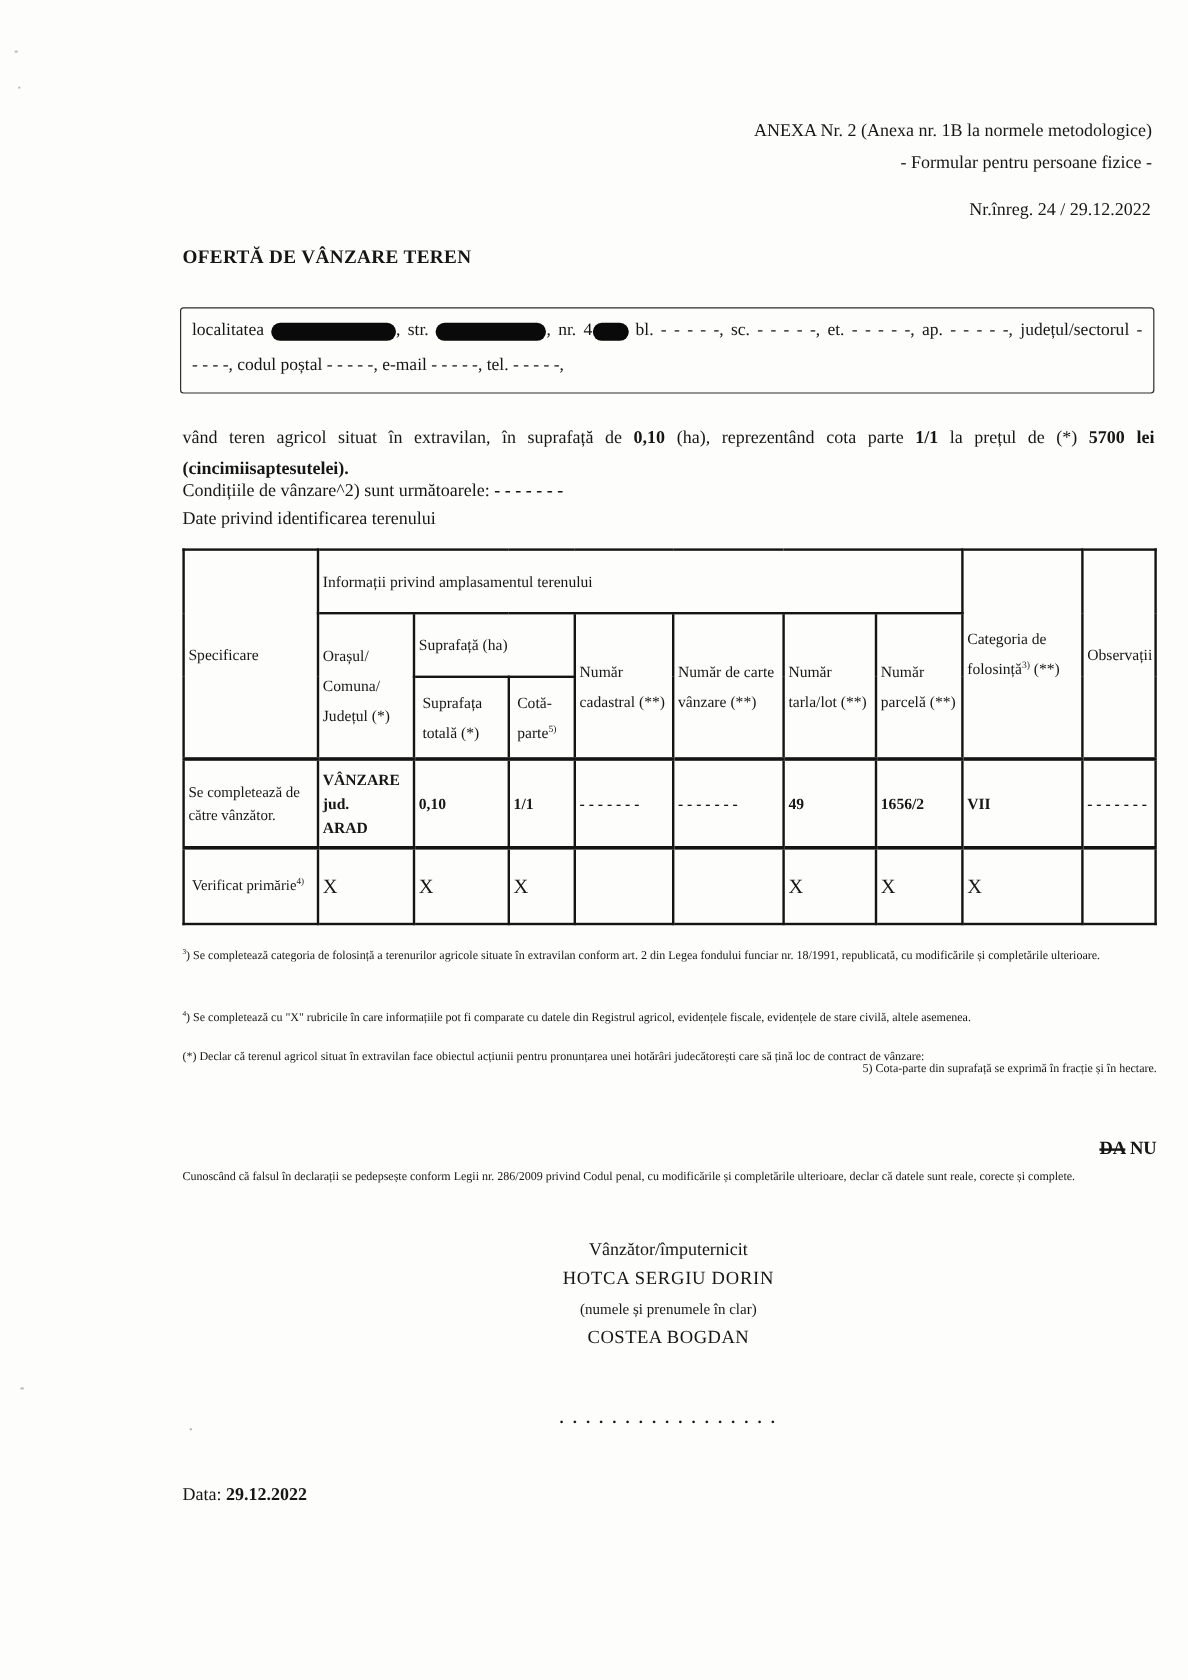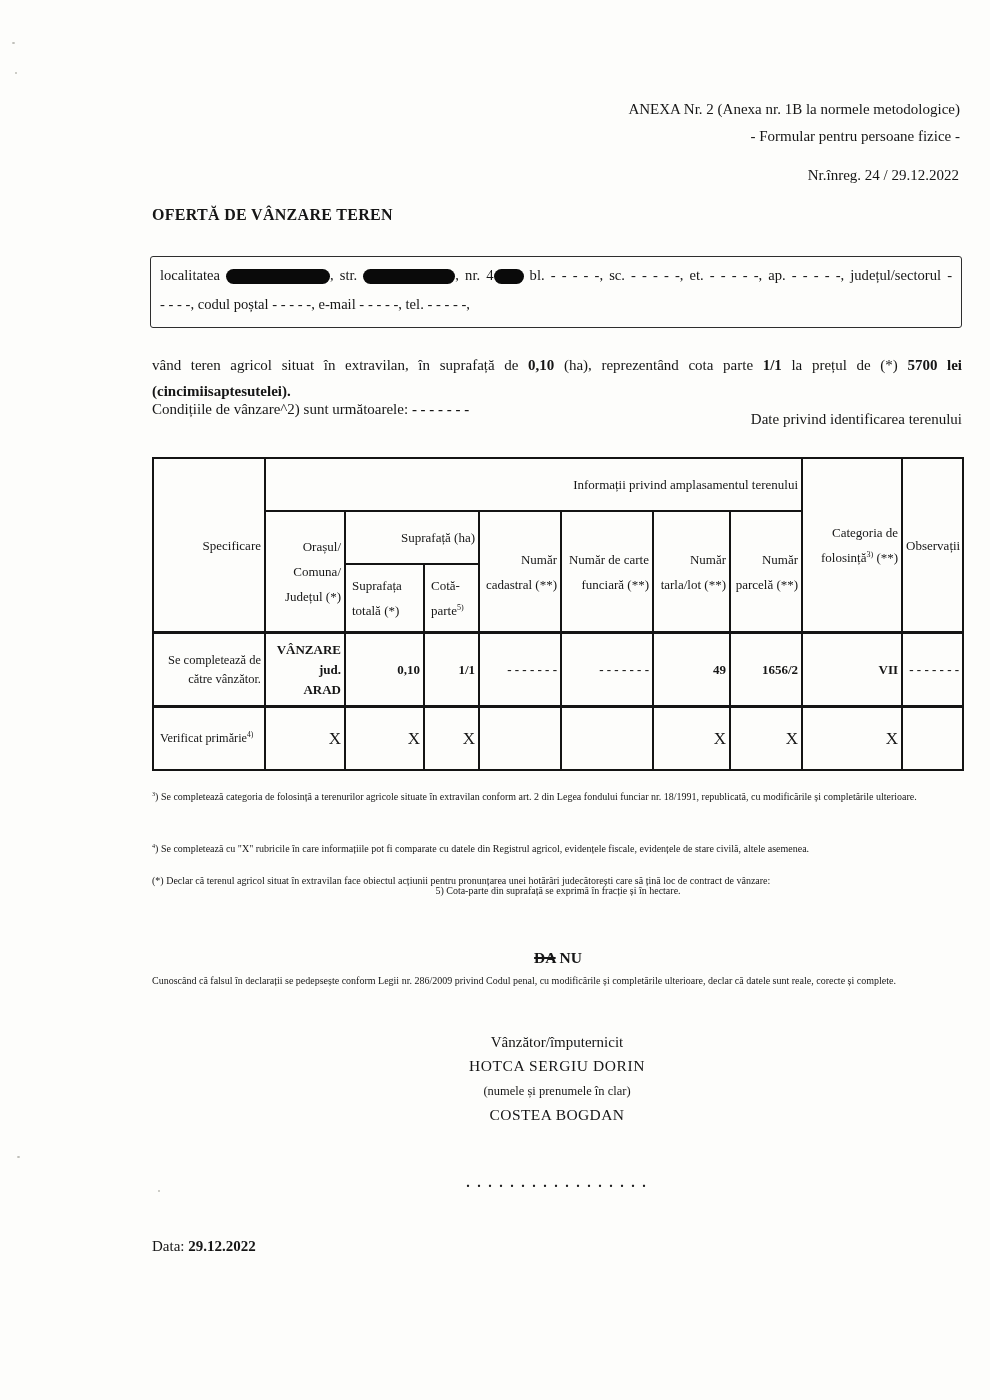--- a/index.html
+++ b/index.html
@@ -27,36 +27,36 @@
   .b { font-weight:bold; }
   .strike { text-decoration:line-through; text-decoration-thickness:1.8px; }
   sup { font-size:.62em; line-height:0; vertical-align:super; }
 
   .redact { display:inline-block; height:15px; background:#0a0a0a;
             border-radius:8px; vertical-align:text-bottom; margin-bottom:-1px; }
 
   
   table.landtbl { top:457px; left:152px; position:absolute; width:810px;
                   border-collapse:collapse; table-layout:fixed; }
-  .landtbl td { border:2px solid #141414; text-align:right; vertical-align:middle;
+  .landtbl td { border:2px solid #141414; text-align:left; vertical-align:middle;
                 font-size:13px; line-height:25px; padding:1px 3px; overflow:hidden; }
   .landtbl tr.h1 td { height:49px; }
   .landtbl tr.h2 td { height:49px; }
   .landtbl tr.h3 td { height:64px; }
   .landtbl tr.r1 td { height:69px; border-top-width:3px; }
   .landtbl tr.r2 td { height:59px; border-top-width:3px; }
   .landtbl td.left { text-align:left; padding-left:6px; }
   .landtbl td.tight { line-height:20px; }
   .landtbl td.xcell { font-size:17px; }
   .landtbl td.small { font-size:12.5px; line-height:19px; }
   .landtbl td.nw { white-space:nowrap; font-size:12.3px; }
 
   
   .fnote { left:152px; width:812px; font-size:10px; line-height:26px; text-align:justify; }
-  .fleft { text-align:center;font-family:Liberation Serif, serif; }
+  .fleft { text-align:right;font-family:Liberation Serif, serif; }
 
   
   .sig { top:1031px; left:152px; width:810px; text-align:center; font-size:15px; }
   .sig .role { line-height:22px; }
   .sig .sname { line-height:26px; font-size:15.5px; letter-spacing:.6px; }
   .sig .hint { line-height:24px; font-size:12.5px; }
   .sig .prin { line-height:23px; }
   .sig .pname { line-height:23px; font-size:15.5px; letter-spacing:.4px; }
   .dots { top:1175px; left:152px; width:810px; text-align:center; font-size:14px;
           letter-spacing:2px; font-weight:bold; }
@@ -80,21 +80,21 @@
   <div class="abs introbox">
     <div class="ln jlast"><span>localitatea </span><span class="redact" style="width: 104px;"></span><span>, str. </span><span class="redact" style="width: 92px;"></span><span>, nr. 4</span><span class="redact" style="width: 30px;"></span><span> bl. - - - - -, sc. - - - - -, et. - - - - -, ap. - - - - -, județul/sectorul -</span></div>
     <div class="ln"><span>- - - -, codul poștal - - - - -, e-mail - - - - -, tel. - - - - -,</span></div>
   </div>
 
   <div class="abs para" style="top:352px;">
     <div class="jlast"><span>vând teren agricol situat în extravilan, în suprafață de </span><span class="b">0,10</span><span> (ha), reprezentând cota parte </span><span class="b">1/1</span><span> la prețul de (*) </span><span class="b">5700 lei</span></div>
     <div><span class="b">(cincimiisaptesutelei).</span></div>
   </div>
   <div class="abs para" style="top:396px;"><span>Condițiile de vânzare^2) sunt următoarele: </span><span class="b">- - - - - - -</span></div>
-  <div class="abs para" style="top:406px;text-align:right;">Date privind identificarea terenului</div>
+  <div class="abs para" style="top:420px;">Date privind identificarea terenului</div>
 
   <table class="landtbl">
     <colgroup>
       <col style="width:112px">
         <col style="width:80px">
         <col style="width:79px">
       <col style="width:55px">
         <col style="width:82px">
         <col style="width:92px">
       <col style="width:77px">
@@ -106,21 +106,21 @@
         <tr class="h1">
       <td rowspan="3">Specificare</td>
       <td colspan="7">Informații privind amplasamentul terenului</td>
       <td rowspan="3"><span>Categoria de</span><br><span>folosință</span><sup>3)</sup><span> (**)</span></td>
       <td rowspan="3">Observații</td>
     </tr>
     <tr class="h2">
       <td rowspan="2"><span>Orașul/</span><br><span>Comuna/</span><br><span>Județul (*)</span></td>
       <td colspan="2">Suprafață (ha)</td>
       <td rowspan="2"><span>Număr</span><br><span>cadastral (**)</span></td>
-      <td rowspan="2"><span>Număr de carte</span><br><span>funciară (**)</span></td>
+      <td rowspan="2"><span>Număr de carte</span><br><span>vânzare (**)</span></td>
       <td rowspan="2"><span>Număr</span><br><span>tarla/lot (**)</span></td>
       <td rowspan="2"><span>Număr</span><br><span>parcelă (**)</span></td>
     </tr>
     <tr class="h3">
       <td class="left"><span>Suprafața</span><br><span>totală (*)</span></td>
       <td class="left"><span>Cotă-</span><br><span>parte</span><sup>5)</sup></td>
     </tr>
     <tr class="r1">
       <td class="small">Se completează de către vânzător.</td>
       <td class="tight"><span class="b">VÂNZARE</span><br><span class="b">jud.</span><br><span class="b">ARAD</span></td>

